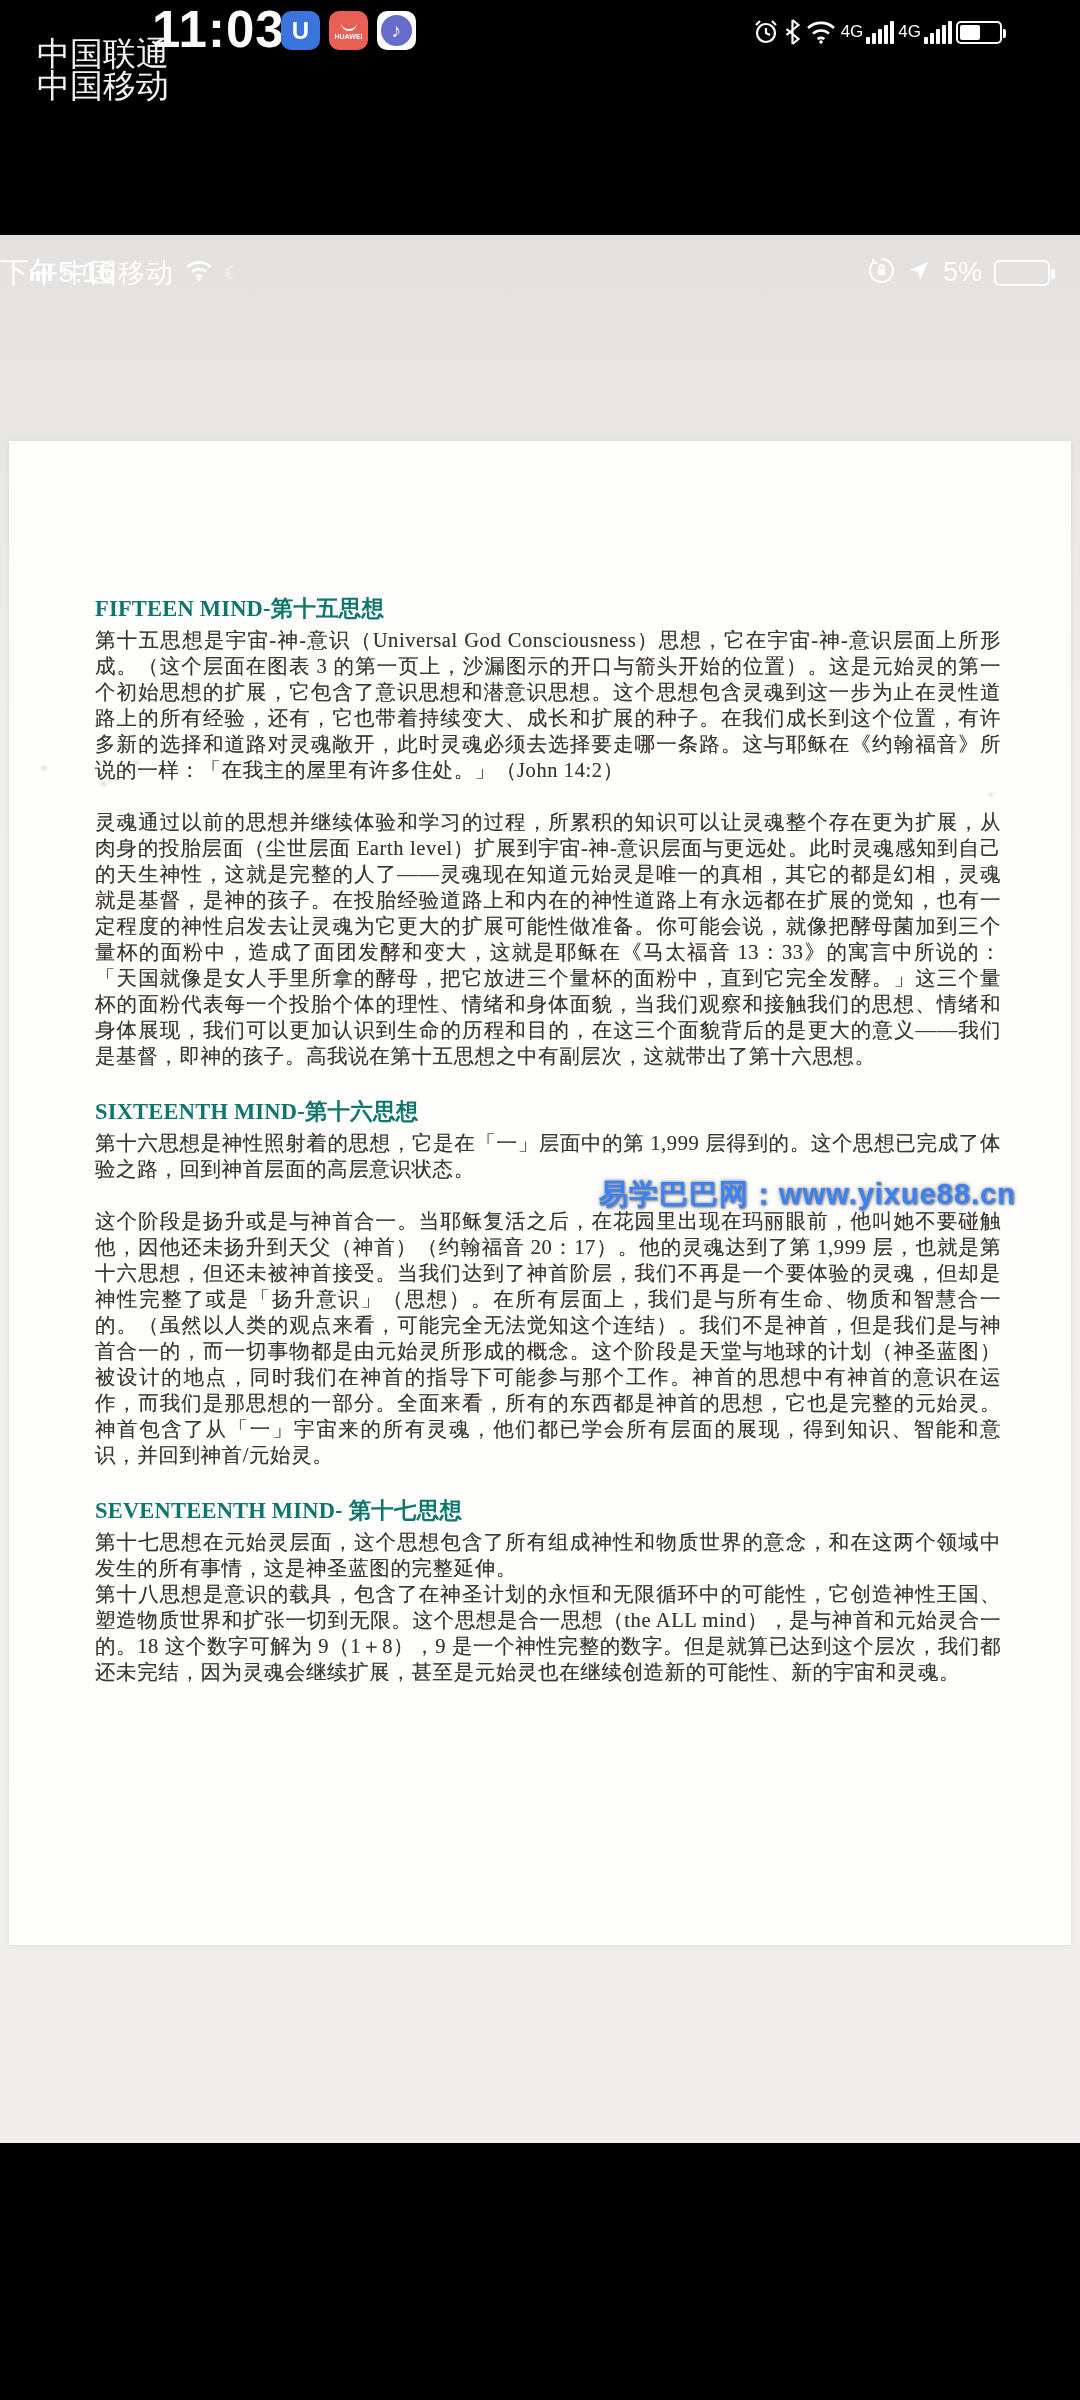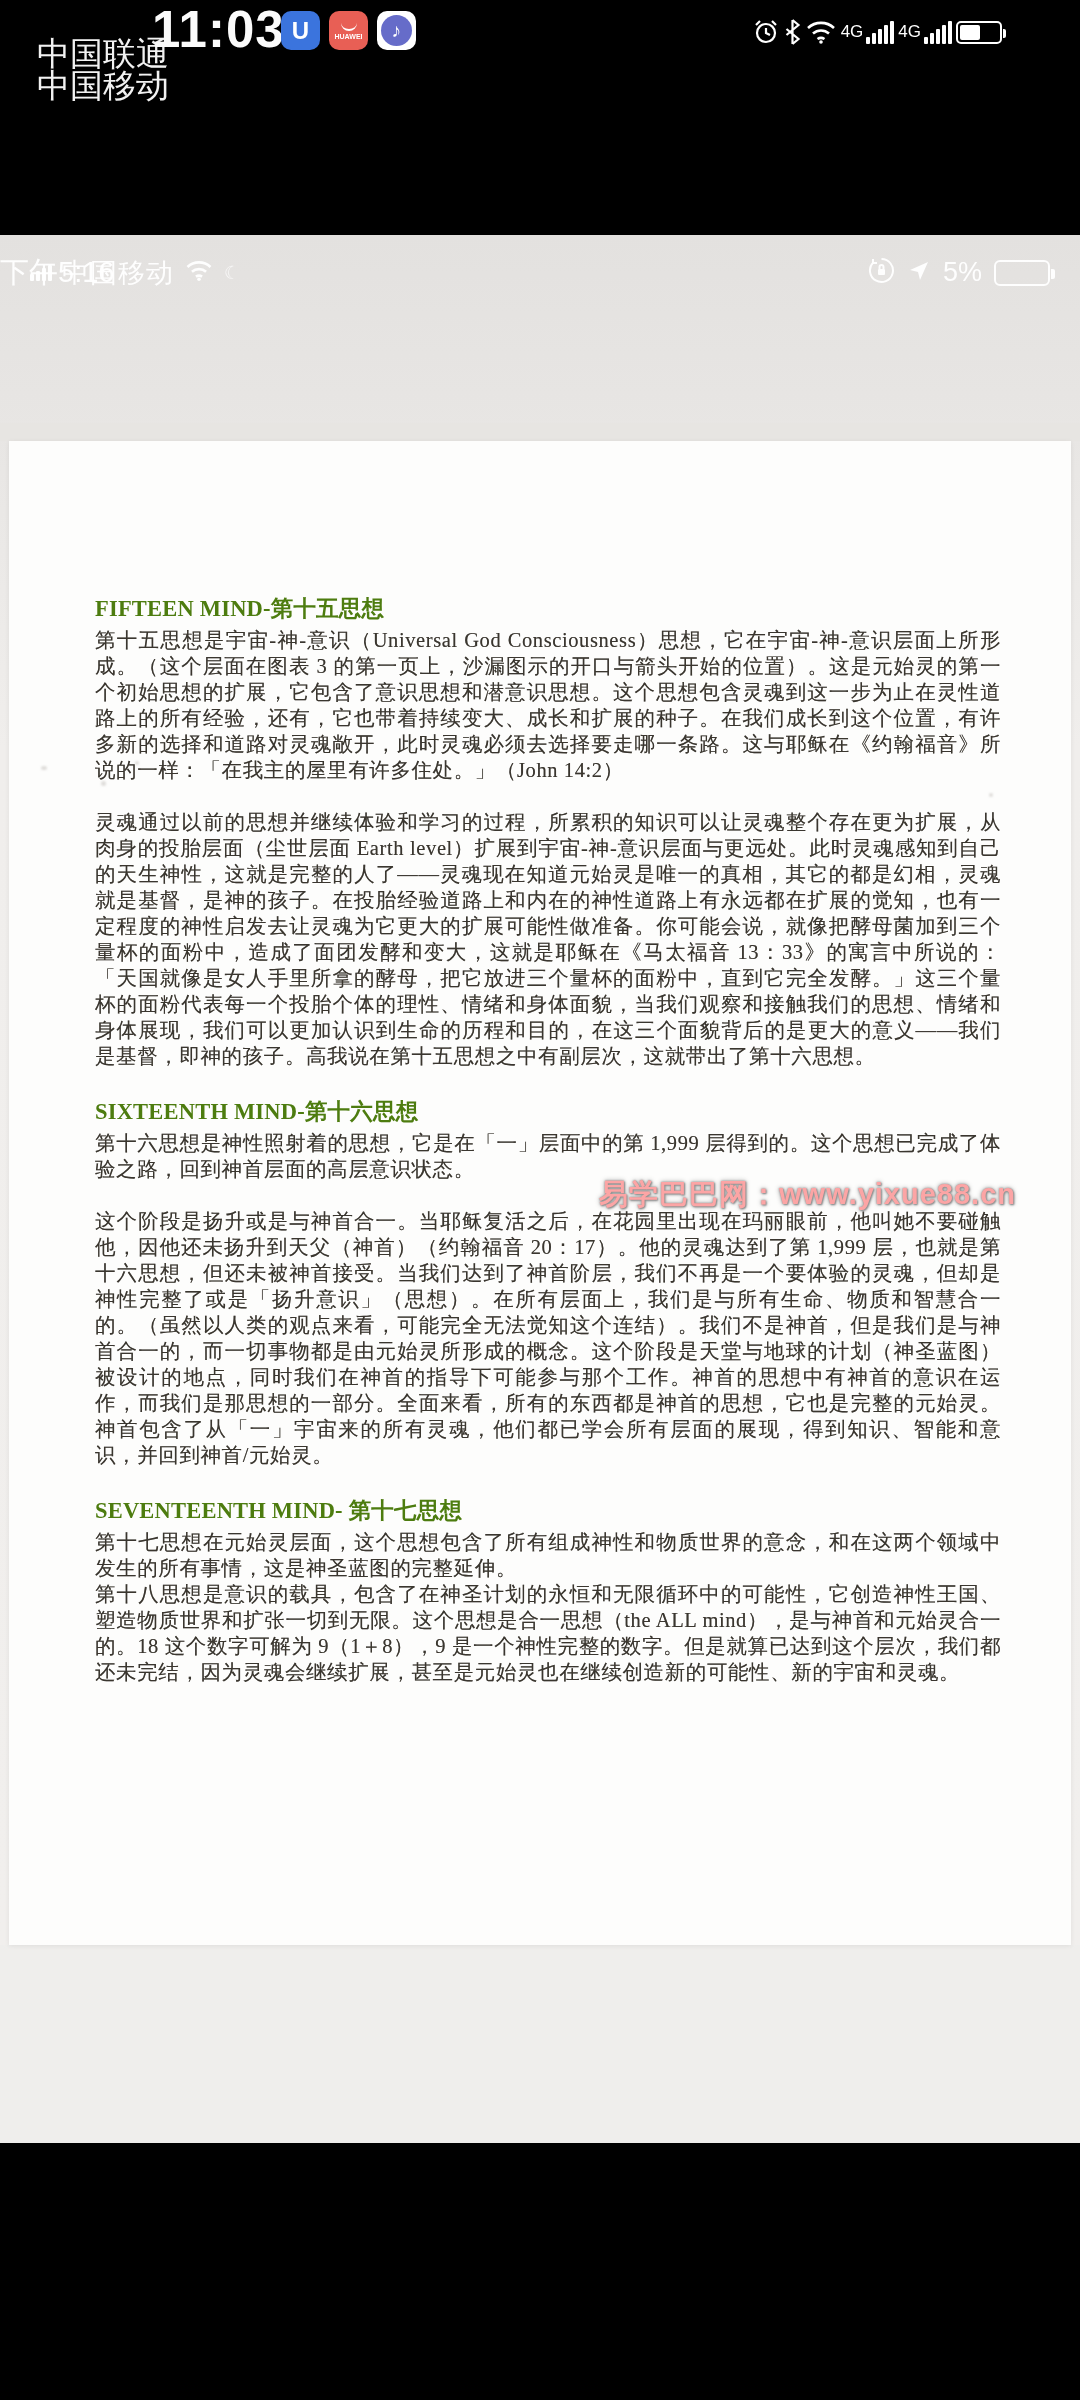--- a/index.html
+++ b/index.html
@@ -48,35 +48,35 @@
   .moon{opacity:.75;font-size:18px;}
 
   .spacer{height:113px;}
   .band{height:18px;background:#e7e5e2;}
 
   
   .page{background:#fdfdfc;margin:0 9px;height:1504px;box-sizing:border-box;
         padding:152px 70px 0 86px;position:relative;box-shadow:0 1px 5px rgba(0,0,0,.07);}
   .speck{position:absolute;background:#b9b5b0;border-radius:50%;opacity:.45;filter:blur(1px);}
   h3.sec{font-family:"Liberation Serif",serif;font-weight:bold;font-size:22.5px;
-        color:#4d7c0f;margin:27px 0 3px;letter-spacing:.2px;}
+        color:#0f766e;margin:27px 0 3px;letter-spacing:.2px;}
   h3.sec.first{margin-top:0;}
   .para{font-family:"Liberation Serif",serif;font-size:20.5px;line-height:26px;
         color:#3a362f;text-align:justify;margin:0;letter-spacing:.6px;
         text-shadow:0 0 .4px rgba(58,54,47,.5);}
   .para.gap{margin-top:26px;}
   .doc-footer{margin-top:34px;display:flex;justify-content:space-between;
         font-family:"Liberation Serif",serif;color:#4c483f;}
   .df-left{font-size:17px;letter-spacing:3px;padding-left:4px;}
   .df-right{margin-right:38px;font-size:17.5px;line-height:27px;letter-spacing:.5px;}
   .df-right .l1{padding-left:50px;}
 
   
   .watermark{position:absolute;right:64px;top:1176px;text-align:right;
-        font-weight:bold;font-size:29px;line-height:37px;color:#fca5a5;letter-spacing:1px;
+        font-weight:bold;font-size:29px;line-height:37px;color:#3b82f6;letter-spacing:1px;
         text-shadow:0 0 2px #8d8d8d,0 0 5px #a2a2a2,1px 1px 2px #7d7d7d;
         font-family:"Liberation Sans",sans-serif;}
 
   
   .gray-strip{height:198px;background:#efeeec;}
   .black-bottom{height:257px;background:#000;}
 </style>
 </head>
 <body>
 

